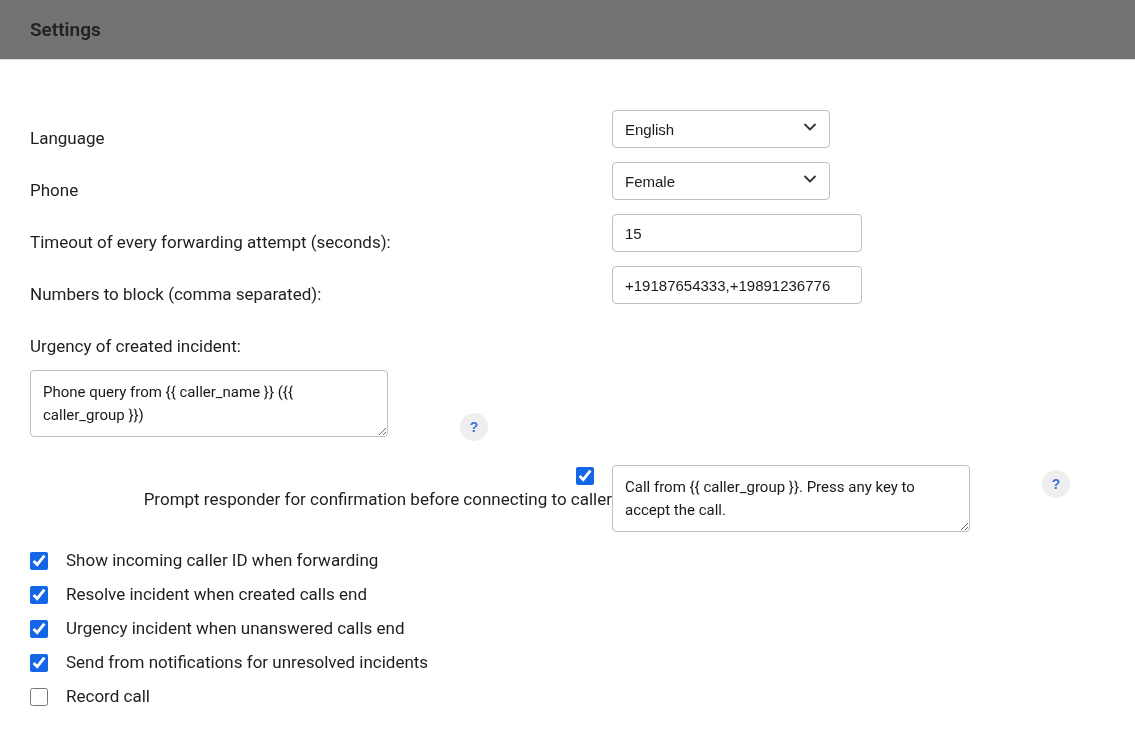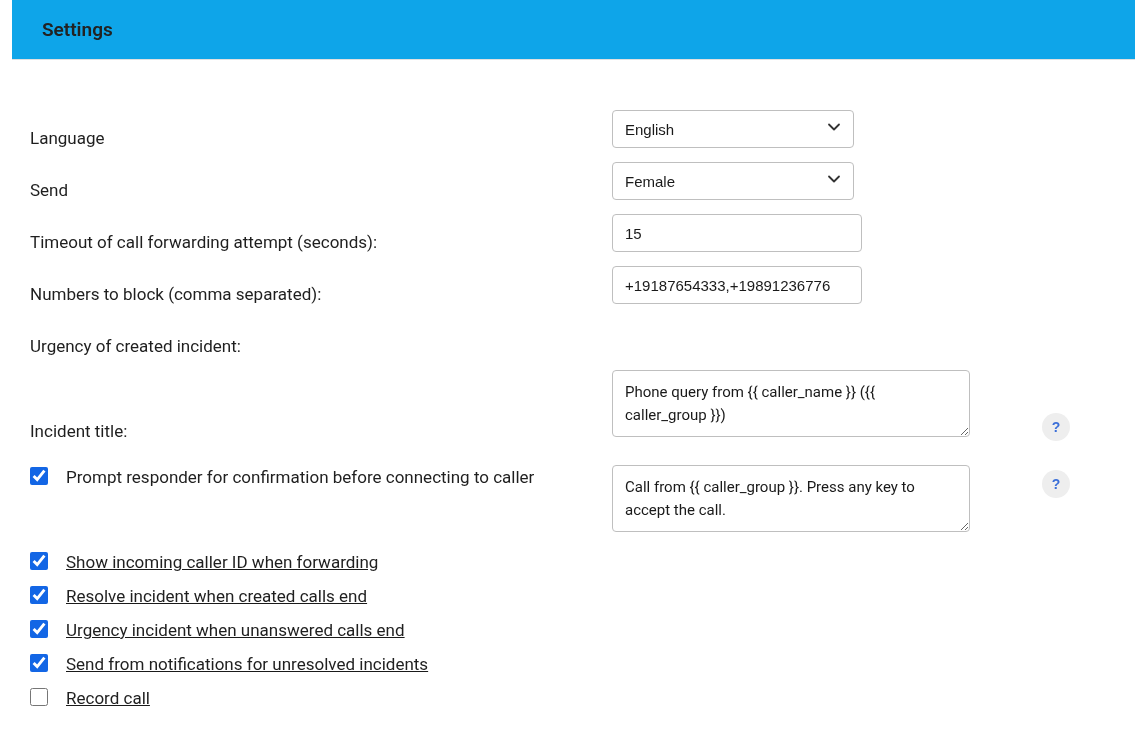--- a/index.html
+++ b/index.html
@@ -8,24 +8,23 @@
     padding: 0;
   }
   body {
     font-family: -apple-system, BlinkMacSystemFont, "Segoe UI", Roboto, Helvetica, Arial, sans-serif;
     font-size: 16px;
     color: #1a1a1a;
     background: #ffffff;
     width: 1135px;
   }
   .header {
-    background: #0ea5e9;
+    background: #737373;
     border-bottom: 1px solid #e0e0e0;
     padding: 18px 30px;
-    margin-left: 12px;
   }
   .header-title {
     font-size: 19px;
     font-weight: 600;
     color: #222;
   }
   .content {
     padding: 50px 30px 30px 30px;
   }
   .form-row {
@@ -46,21 +45,21 @@
     width: 385px;
     position: relative;
   }
   .help-col {
     width: 80px;
     padding-left: 45px;
     padding-top: 5px;
   }
   .select-wrap {
     position: relative;
-    width: 242px;
+    width: 218px;
   }
   .select-wrap select {
     width: 100%;
     height: 38px;
     padding: 0 36px 0 12px;
     font-size: 15px;
     border: 1px solid #bfbfbf;
     border-radius: 4px;
     background: #fff;
     appearance: none;
@@ -95,43 +94,43 @@
     color: #1a1a1a;
     resize: both;
     font-family: inherit;
     line-height: 1.5;
   }
   .textarea-row .input-col {
     width: 385px;
   }
   .checkbox-row {
     display: flex;
-    align-items: center;
+    align-items: flex-start;
     margin-bottom: 10px;
-    text-decoration: underline;
   }
   .checkbox-row .cb-col {
     width: 36px;
     padding-top: 2px;
   }
   .checkbox-row .cb-label {
     font-size: 17px;
     color: #1f1f1f;
     padding-top: 0px;
   }
   .checkbox-section-with-field {
     display: flex;
     align-items: flex-start;
     margin-bottom: 14px;
     margin-top: 24px;
   }
   .checkbox-section-with-field .left {
     width: 582px;
     display: flex;
-    align-items: center;
+    align-items: flex-end;
+    flex-direction: column;
   }
   .checkbox-section-with-field .left .cb-col {
     width: 36px;
     padding-top: 2px;
   }
   .checkbox-section-with-field .left .cb-label {
     font-size: 17px;
     color: #1f1f1f;
   }
   .checkbox-section-with-field .input-col {
@@ -181,60 +180,59 @@
           <svg width="16" height="16" viewBox="0 0 16 16">
               <path d="M3 5.5 L8 10.5 L13 5.5" stroke="#333" stroke-width="1.8" fill="none" stroke-linecap="round" stroke-linejoin="round"></path>
             </svg>
         </span>
       </div>
     </div>
     <div class="help-col"></div>
   </div>
 
   <div class="form-row">
-    <div class="label-col">Send</div>
+    <div class="label-col">Phone</div>
     <div class="input-col">
       <div class="select-wrap">
         <select>
           <option>Female</option>
         </select>
         <span class="chevron">
           <svg width="16" height="16" viewBox="0 0 16 16">
               <path d="M3 5.5 L8 10.5 L13 5.5" stroke="#333" stroke-width="1.8" fill="none" stroke-linecap="round" stroke-linejoin="round"></path>
             </svg>
         </span>
       </div>
     </div>
     <div class="help-col"></div>
   </div>
 
 
   <div class="form-row">
-    <div class="label-col">Timeout of call forwarding attempt (seconds):</div>
+    <div class="label-col">Timeout of every forwarding attempt (seconds):</div>
     <div class="input-col">
       <input type="text" class="text-input" value="15" style="">
     </div>
     <div class="help-col"></div>
   </div>
 
   <div class="form-row">
     <div class="label-col">Numbers to block (comma separated):</div>
     <div class="input-col">
       <input type="text" class="text-input" value="+19187654333,+19891236776" style="">
     </div>
     <div class="help-col"></div>
   </div>
 
   <div class="form-row">
     <div class="label-col">Urgency of created incident:</div>
     <div class="help-col"></div>
   </div>
 
   <div class="form-row textarea-row">
-    <div class="label-col">Incident title:</div>
     <div class="input-col">
       <textarea class="textarea" rows="2" style="">Phone query from {{ caller_name }} ({{ caller_group }})</textarea>
     </div>
     <div class="help-col">
       <button class="help-btn">?</button>
     </div>
   </div>
 
   <div class="checkbox-section-with-field">
     <div class="left">

